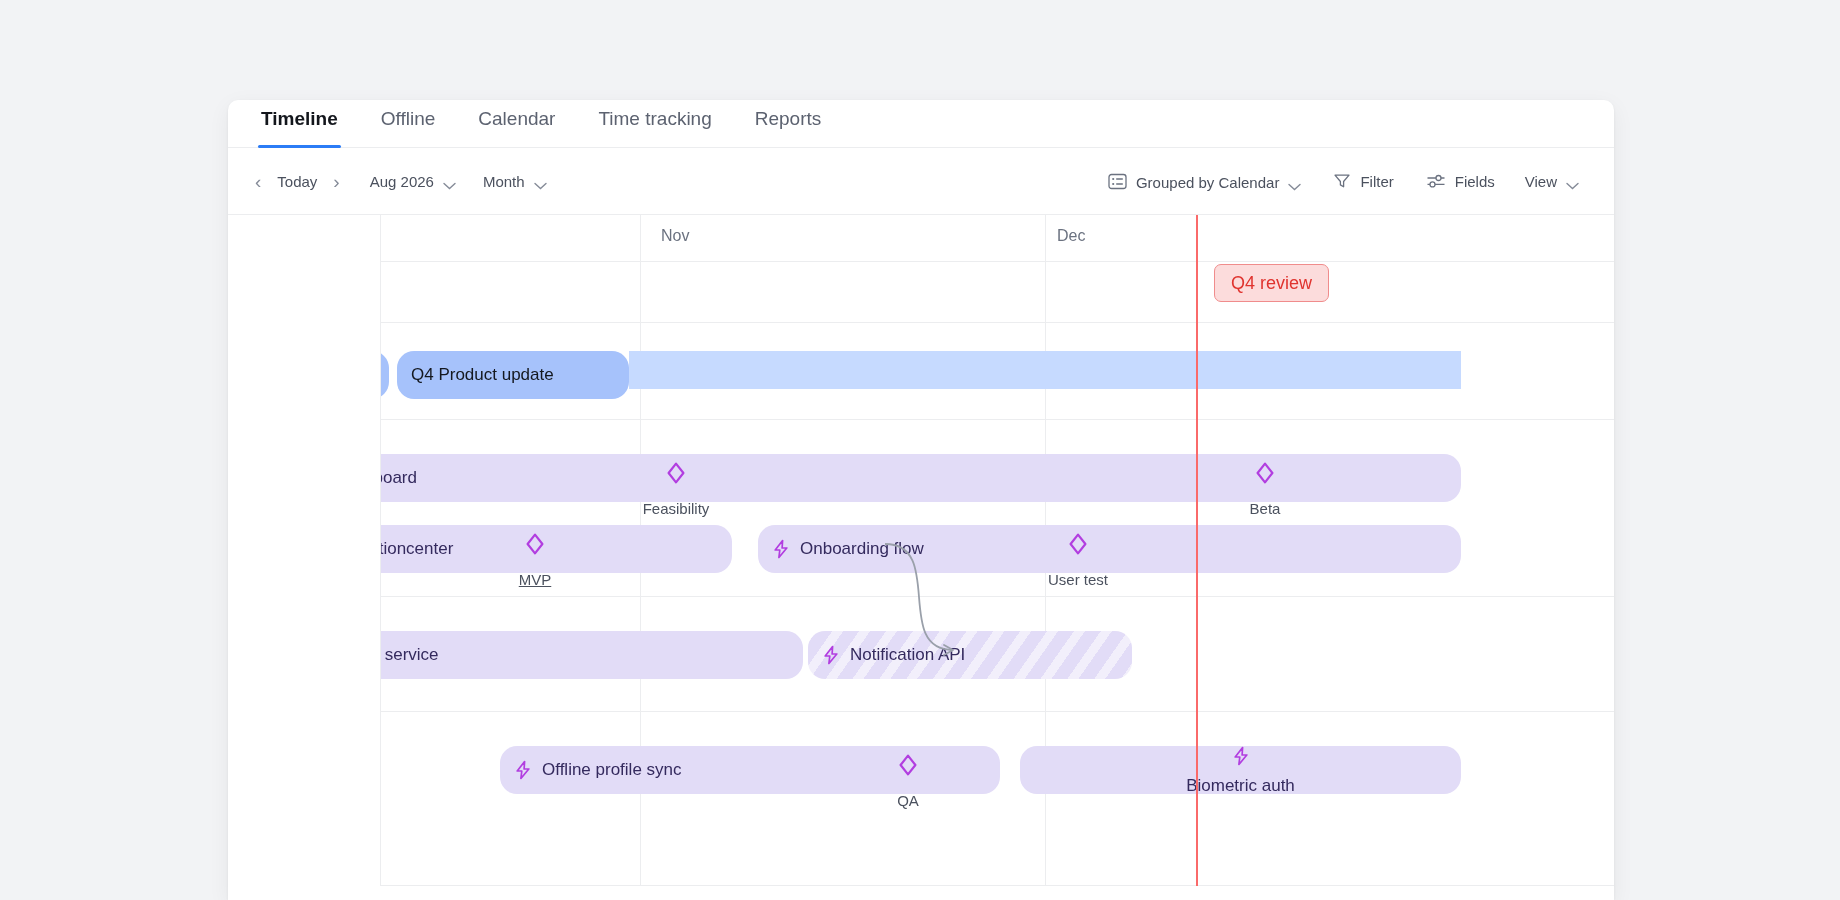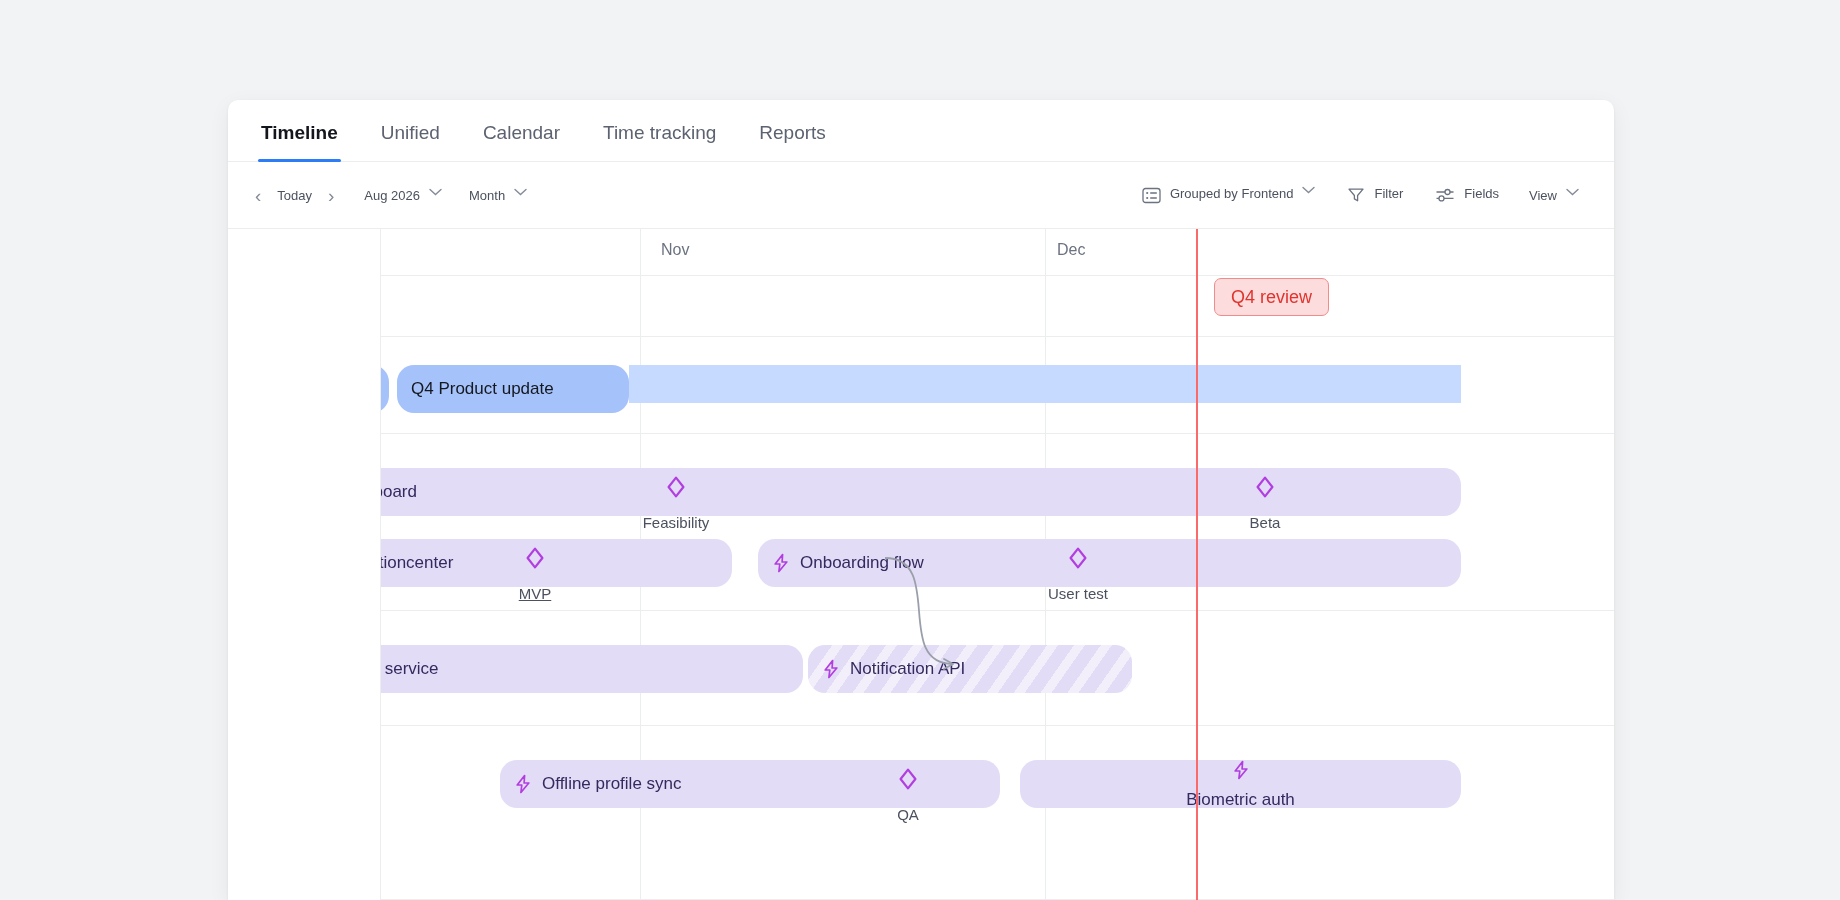--- a/index.html
+++ b/index.html
@@ -14,21 +14,21 @@
     left: 228px; top: 100px;
     width: 1386px; height: 800px;
     background: #ffffff;
     border-radius: 10px 10px 0 0;
     box-shadow: 0 1px 3px rgba(16,24,40,.06), 0 6px 22px rgba(16,24,40,.06);
     overflow: hidden;
   }
 
   
   .tabbar {
-    height: 62px;
+    height: 48px;
     border-bottom: 1px solid #ecedef;
     display: flex; align-items: flex-end;
     padding: 0 30px;
   }
   .tab {
     position: relative;
     font-size: 19px;
     color: #5c6270;
     padding: 0 3px 17px 3px;
     margin-right: 37px;
@@ -45,22 +45,22 @@
   
   .toolbar {
     height: 67px;
     border-bottom: 1px solid #ecedef;
     display: flex; align-items: center;
     padding: 0 26px 0 20px;
   }
   .tb-group { display: flex; align-items: center; }
   .tb-spacer { flex: 1; }
   .tb-item {
-    display: flex; align-items: flex-start; gap: 9px;
-    font-size: 13px; color: #4b515e;
+    display: flex; align-items: flex-end; gap: 9px;
+    font-size: 15px; color: #4b515e;
     padding: 6px 9px; border-radius: 6px; cursor: pointer;
     white-space: nowrap;
   }
   .nav-arrow {
     color: #858b98; font-size: 19px; padding: 4px 7px;
     cursor: pointer; line-height: 1;
   }
   .ico { display: inline-flex; align-items: center; justify-content: center; }
 
   
@@ -148,21 +148,21 @@
   .dep { position: absolute; left: 153px; top: 0; right: 0; bottom: 0;
          pointer-events: none; z-index: 2; }
 </style>
 </head>
 <body>
 
 <div id="app">
 
   <div class="tabbar">
     <div class="tab active"><span>Timeline</span></div>
-    <div class="tab"><span>Unified</span></div>
+    <div class="tab"><span>Offline</span></div>
     <div class="tab"><span>Calendar</span></div>
     <div class="tab"><span>Time tracking</span></div>
     <div class="tab"><span>Reports</span></div>
   </div>
 
   <div class="toolbar">
     <div class="tb-group">
       <span class="nav-arrow">‹</span>
       <span class="tb-item">
           <span>Today</span>
@@ -191,21 +191,21 @@
     <div class="tb-item">
       <span class="ico">
         <svg width="19" height="19" viewBox="0 0 19 19">
           <rect x="1" y="2.5" width="17" height="14" rx="2.5" stroke="#6b7280" stroke-width="1.3" fill="none"></rect>
           <circle cx="5.2" cy="7" r="1.1" fill="#6b7280"></circle>
             <circle cx="5.2" cy="12" r="1.1" fill="#6b7280"></circle>
           <rect x="8" y="6.3" width="7" height="1.4" rx=".7" fill="#6b7280"></rect>
           <rect x="8" y="11.3" width="7" height="1.4" rx=".7" fill="#6b7280"></rect>
         </svg>
       </span>
-      <span>Grouped by Frontend</span>
+      <span>Grouped by Calendar</span>
       <span class="ico">
         <svg width="13" height="8" viewBox="0 0 13 8">
             <path d="M1 1.5L6.5 6.5L12 1.5" stroke="#858b98" stroke-width="1.4" fill="none" stroke-linecap="round"></path>
           </svg>
       </span>
     </div>
 
     <div class="tb-item" style="margin-left:14px">
       <span class="ico">
         <svg width="18" height="18" viewBox="0 0 18 18">

